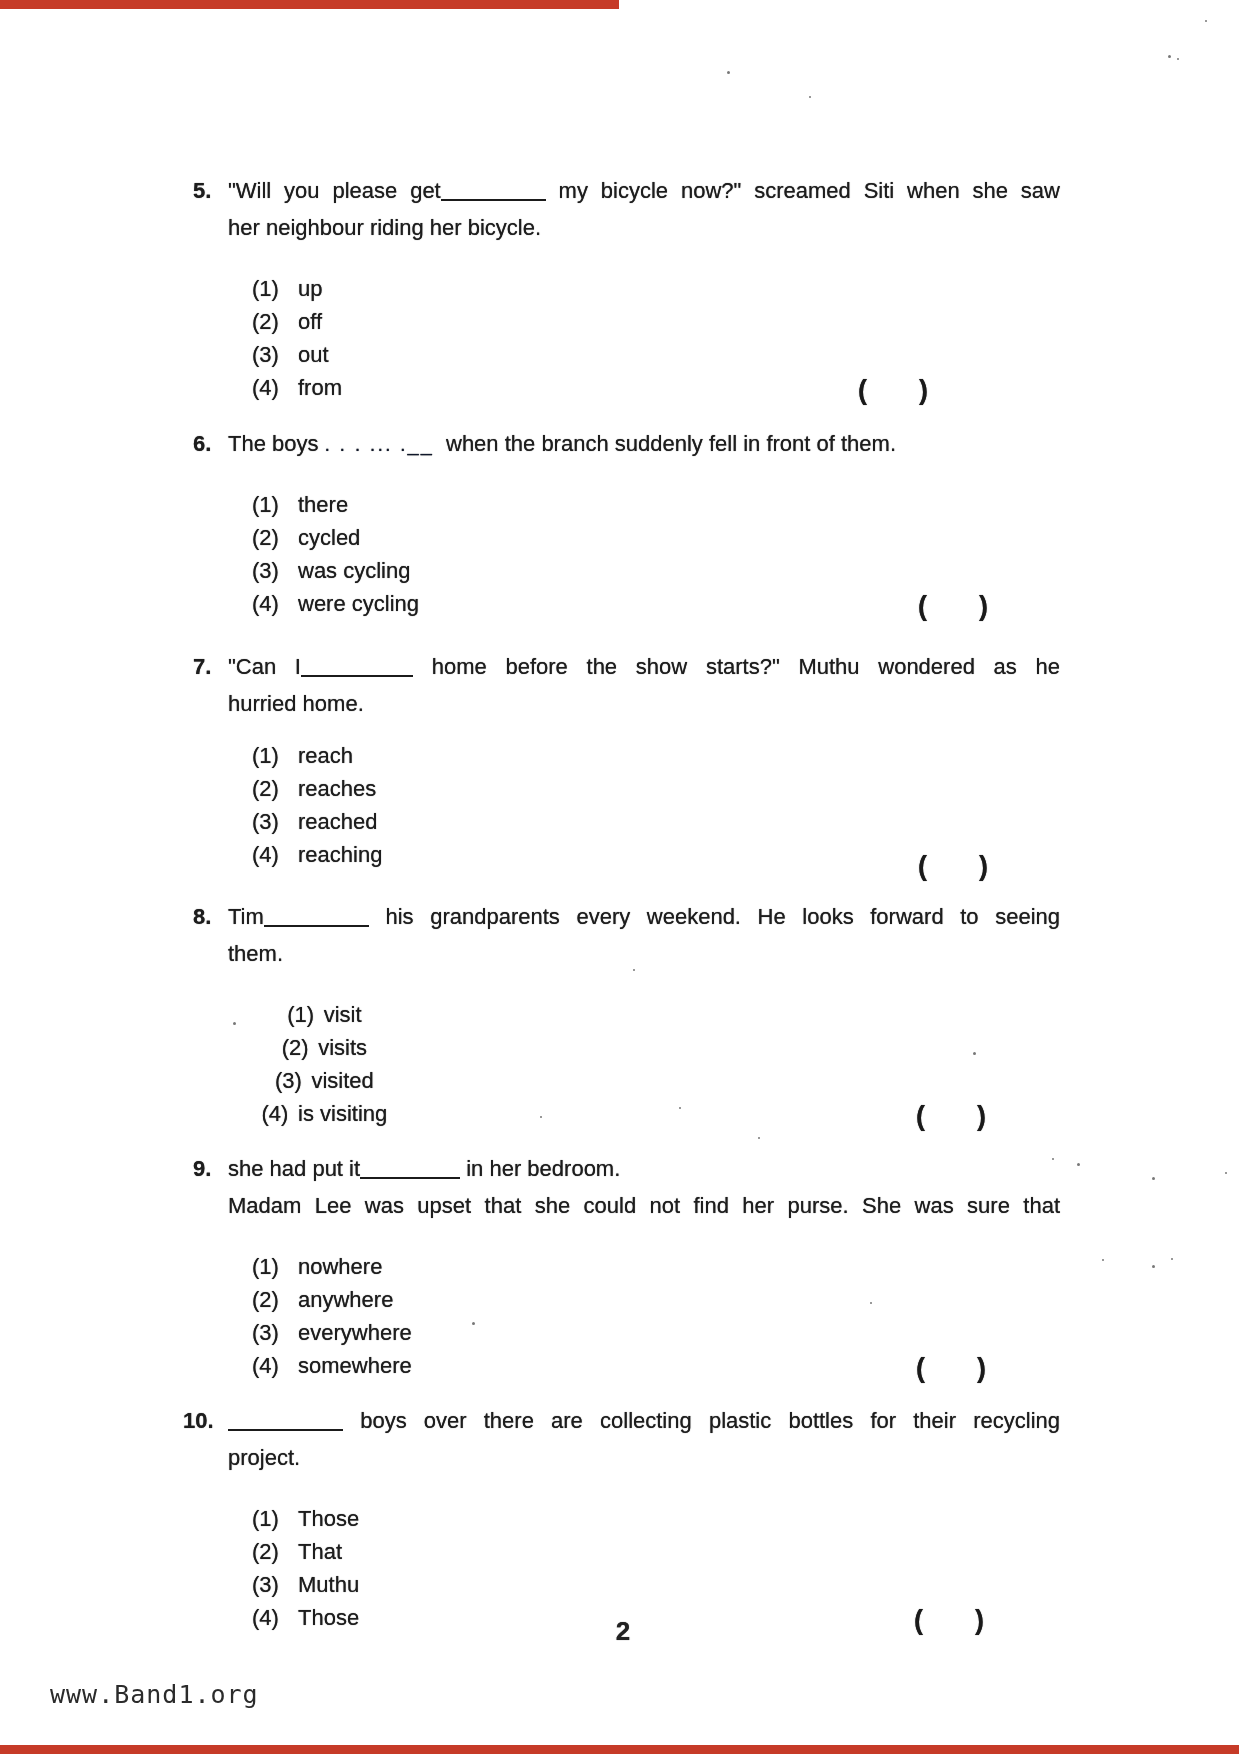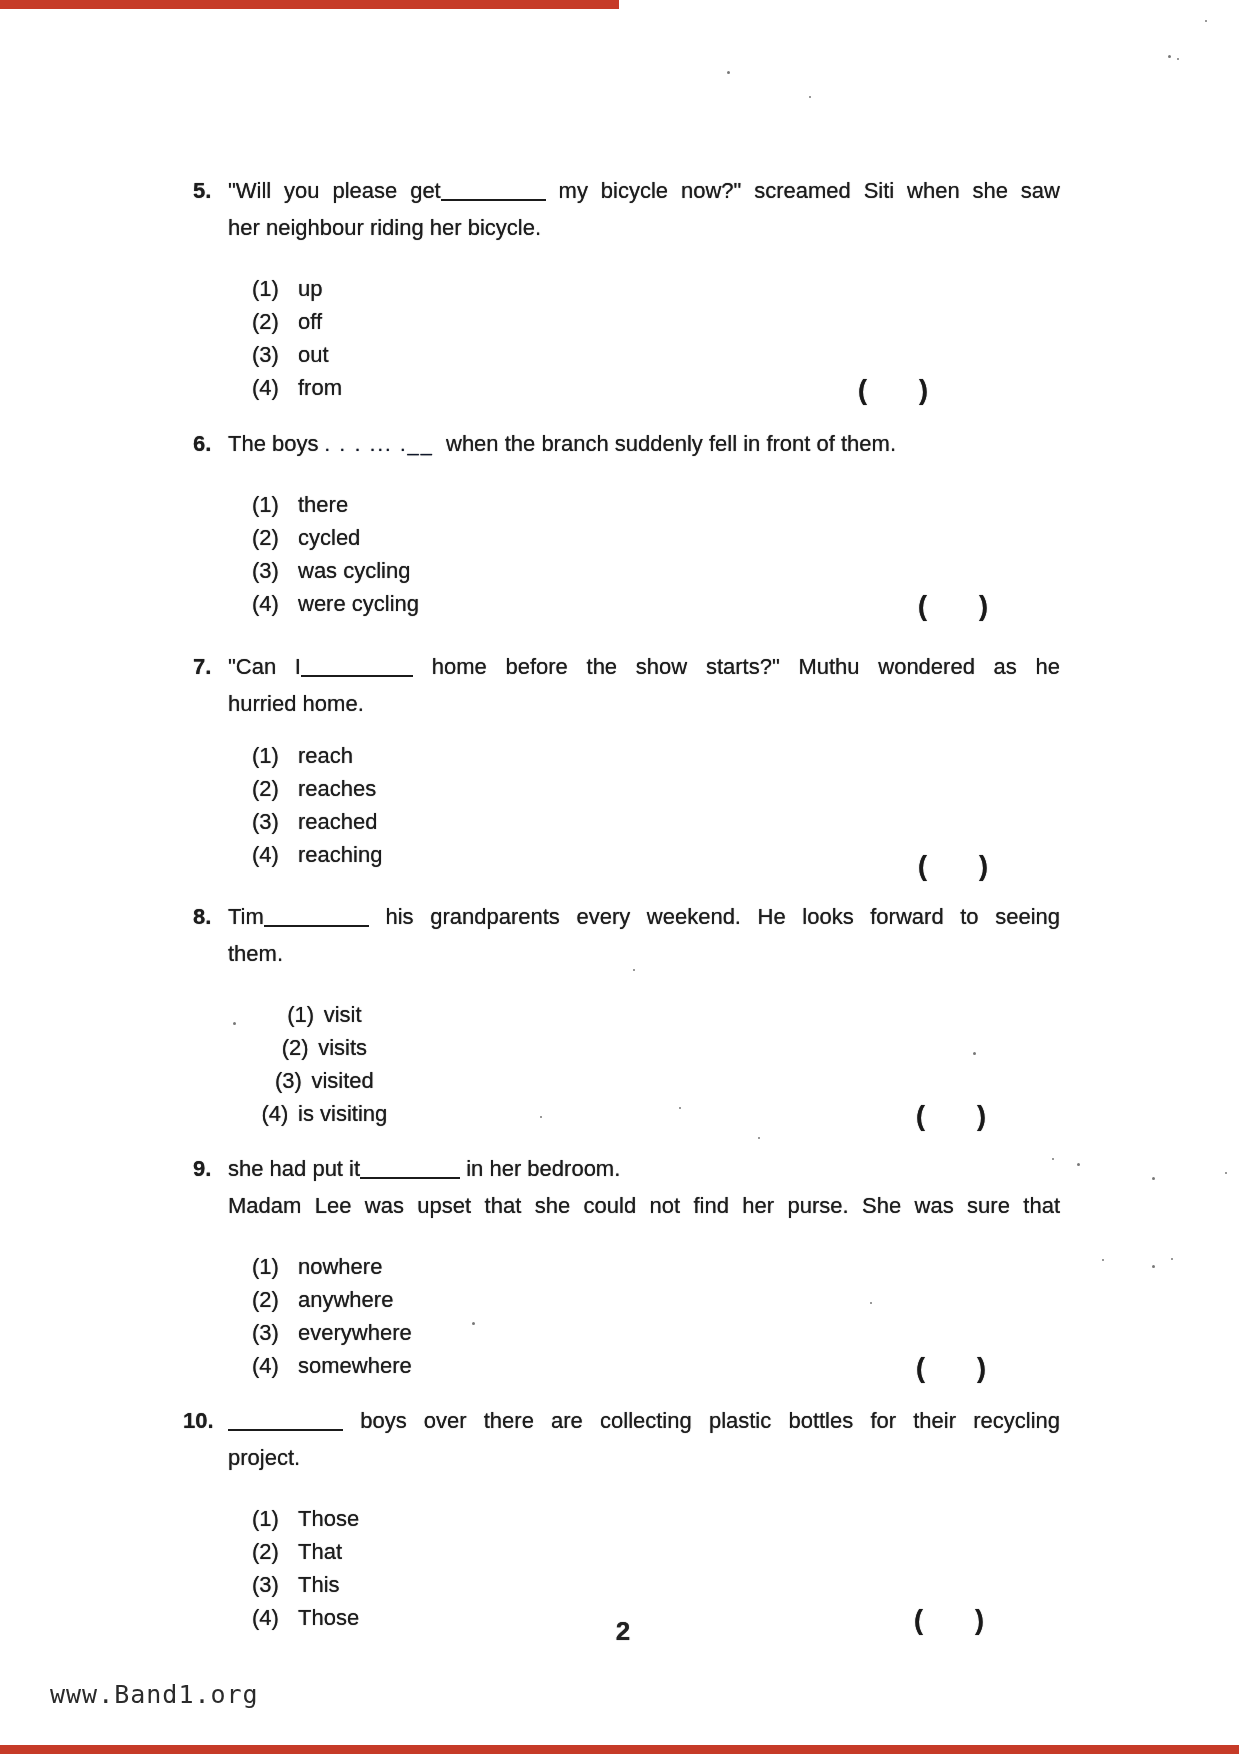--- a/index.html
+++ b/index.html
@@ -107,21 +107,21 @@
     </section>
     <section class="question ink" style="top: 1402px;">
       <span class="qnum" style="left: 183px;">10.</span>
       <div class="qtext">
         <div class="qline just"><span></span><span class="blank" style="width: 115px;"></span><span> boys over there are collecting plastic bottles for their recycling</span></div>
         <div class="qline"><span>project.</span></div>
       </div>
       <div class="opts" style="top: 100px;">
         <div class="opt"><span class="olab">(1)</span><span class="oval">Those</span></div>
         <div class="opt"><span class="olab">(2)</span><span class="oval">That</span></div>
-        <div class="opt"><span class="olab">(3)</span><span class="oval">This</span></div>
+        <div class="opt"><span class="olab">(3)</span><span class="oval">Muthu</span></div>
         <div class="opt"><span class="olab">(4)</span><span class="oval">Those</span></div>
       </div>
       <div class="bracket" style="left: 914px; top: 205px;"><span class="bo">(</span><span class="bc">)</span></div>
     </section>
   </div>
 
 <div id="pagenum" class="ink">2</div>
 <div id="watermark">www.Band1.org</div>
 
 <i class="speck" style="left: 1168px; top: 55px; width: 3px; height: 3px;"></i>

